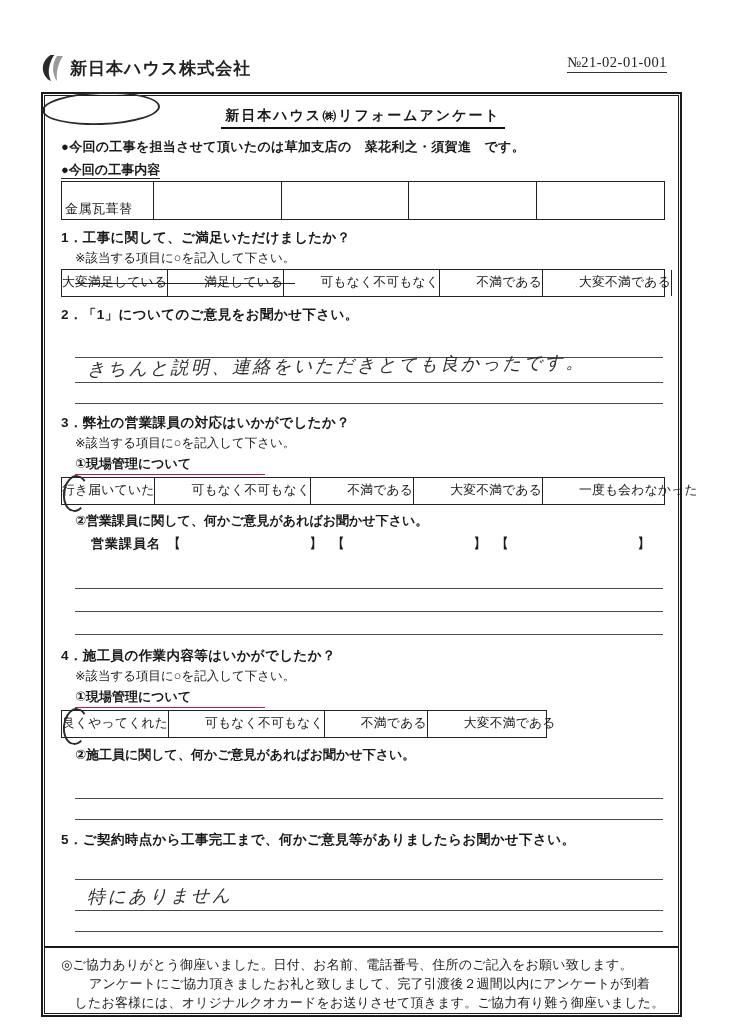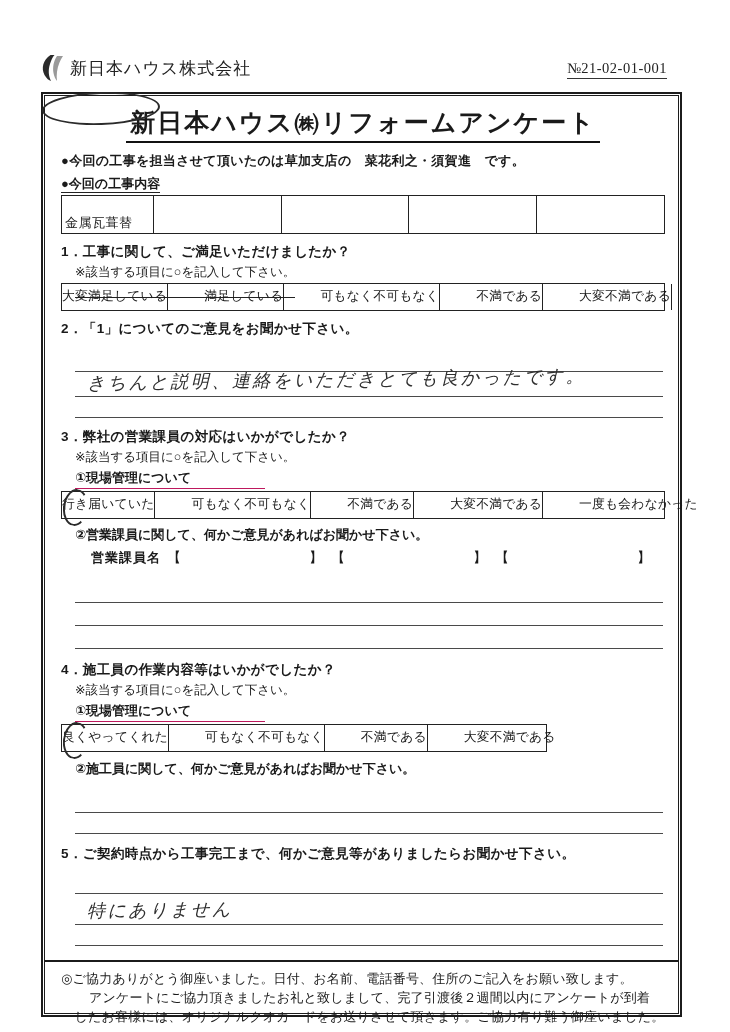--- a/index.html
+++ b/index.html
@@ -5,28 +5,28 @@
   html,body{margin:0;padding:0;}
   body{
     width:730px;height:1032px;position:relative;background:#ffffff;
     font-family:"Liberation Sans","DejaVu Sans",sans-serif;color:#1a1a1a;
     overflow:hidden;
   }
   
   .pageheader{position:absolute;top:54px;left:40px;right:48px;display:flex;justify-content:space-between;align-items:flex-start;}
   .logo{display:flex;align-items:center;gap:4px;}
   .logo svg{display:block;}
-  .company{font-size:17px;font-weight:normal;letter-spacing:1px;color:#222;}
-  .docnum{margin-top:6px;margin-right:15px;font-family:"Liberation Serif","DejaVu Serif",serif;font-size:14.5px;color:#222;border-bottom:1px solid #333;padding-bottom:1px;letter-spacing:.5px;}
+  .company{font-size:17px;font-weight:bold;letter-spacing:1px;color:#222;}
+  .docnum{margin-top:0;margin-right:15px;font-family:"Liberation Serif","DejaVu Serif",serif;font-size:14.5px;color:#222;border-bottom:1px solid #333;padding-bottom:1px;letter-spacing:.5px;}
   
   .frame{position:absolute;left:41px;top:92px;width:637px;height:921px;border:2px solid #1c1c1c;background:#fff;}
   .frame-inner{position:absolute;inset:1px;border:1px solid #1c1c1c;padding:6px 13px 0 16px;box-sizing:border-box;}
   
   .title-row{text-align:center;margin-top:4px;}
-  .form-title{display:inline-block;font-family:"Liberation Serif","DejaVu Serif",serif;font-size:25px;font-weight:bold;letter-spacing:2px;border-bottom:2px solid #111;padding:0 4px 2px 4px;}
+  .form-title{display:inline-block;font-family:"Liberation Serif","DejaVu Serif",serif;font-size:14px;font-weight:bold;letter-spacing:2px;border-bottom:2px solid #111;padding:0 4px 2px 4px;}
   .intro{margin-top:9px;font-size:13px;font-weight:600;letter-spacing:.3px;}
   .work-label-row{margin-top:5px;font-size:13px;font-weight:600;}
   .work-label-row span{border-bottom:1px solid #222;padding-bottom:1px;}
   
   .tbl{display:flex;border:1.5px solid #222;margin-top:2px;background:#fff;gap:36px;}
   .tbl .cell{flex:1;border-right:1px solid #222;position:relative;}
   .tbl .cell:last-child{border-right:none;}
   .work-tbl{height:37px;}
   .work-tbl .cell span{position:absolute;left:3px;bottom:1px;font-size:13px;letter-spacing:.5px;}
   .opt-tbl .cell{text-align:center;font-size:12.8px;padding:4px 0 5px 0;letter-spacing:.2px;white-space:nowrap;}

